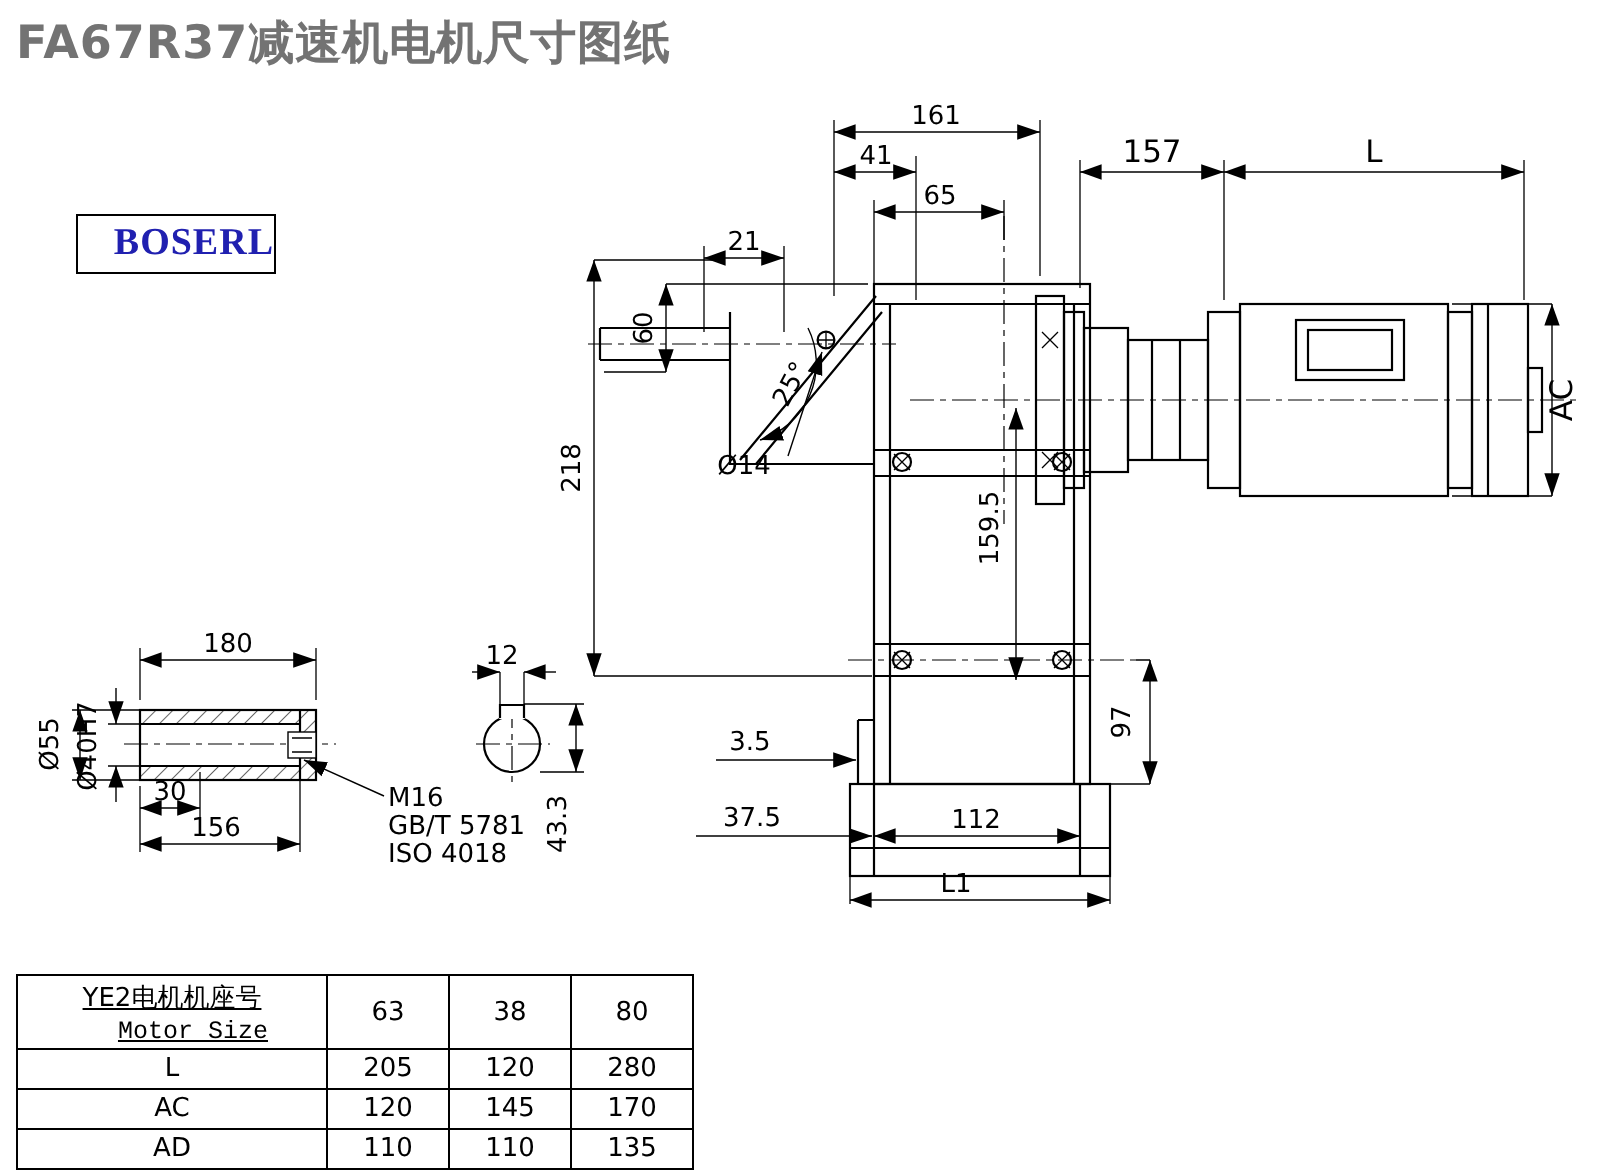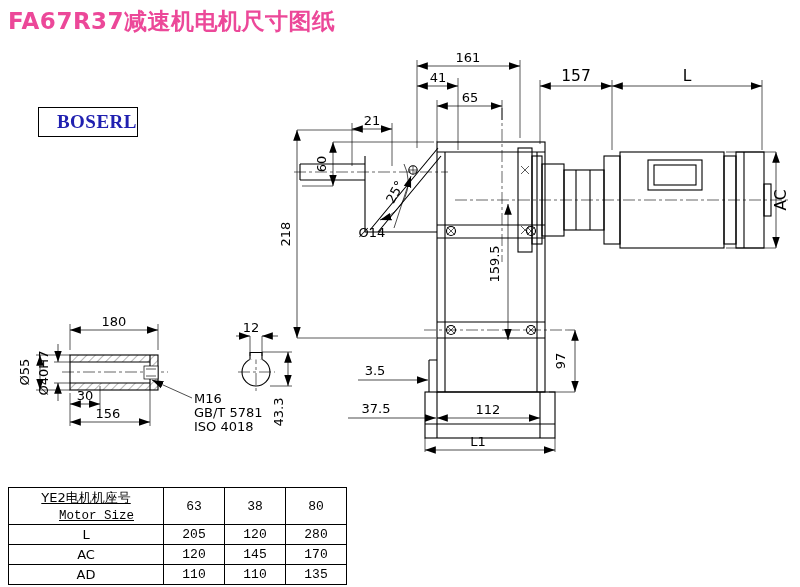--- a/index.html
+++ b/index.html
@@ -1,36 +1,36 @@
 <!DOCTYPE html>
 <html><head>
 <meta charset="utf-8">
 <style>
   html,body{margin:0;padding:0;background:#fff;}
   .canvas{position:relative;width:800px;height:587px;background:#fff;overflow:hidden;
           font-family:"DejaVu Sans",sans-serif;}
   .title{position:absolute;left:8px;top:6px;margin:0;font-size:23px;font-weight:bold;
-         color:#ec4899;font-family:"DejaVu Sans",sans-serif;letter-spacing:0.5px;}
+         color:#737373;font-family:"DejaVu Sans",sans-serif;letter-spacing:0.5px;}
   .logo{position:absolute;left:38px;top:107px;width:98px;height:28px;border:1px solid #000;
         display:flex;align-items:center;justify-content:flex-end;background:#fff;}
   .logo span{font-family:"Liberation Serif",serif;font-weight:bold;font-size:19px;
         color:#2020b0;letter-spacing:0.5px;}
   svg.draw{position:absolute;left:0;top:0;}
   svg .ln{stroke:#000;stroke-width:1.1;fill:none;}
   svg .thin{stroke:#000;stroke-width:0.65;fill:none;}
   svg .cl{stroke:#000;stroke-width:0.6;fill:none;stroke-dasharray:12 3 3 3;}
   svg .dim{stroke:#000;stroke-width:0.7;fill:none;}
   svg text{font-family:"DejaVu Sans",sans-serif;font-size:13px;fill:#000;text-anchor:middle;}
   svg text.lg{font-size:15.5px;}
   svg text.ts{text-anchor:start;}
   table.spec{position:absolute;left:8px;top:487px;border-collapse:collapse;font-size:13px;
         text-align:center;background:#fff;}
   table.spec th,table.spec td{border:1px solid #000;padding:0 4px;font-weight:normal;height:19px;}
   table.spec th.c0{width:146px;height:36px;text-decoration:underline;}
-  table.spec th.cv,table.spec td.cv{width:52px;font-family:Liberation Mono, monospace;}
+  table.spec th.cv,table.spec td.cv{width:52px;}
   .mono{font-family:"Liberation Mono",monospace;font-size:12.5px;margin-left:21px;}
 </style>
 </head>
 <body>
 
 <div class="canvas">
 
   <svg class="draw" width="800" height="482" viewBox="0 0 800 482">
     <defs>
       <marker id="ar-e" viewBox="0 0 10 10" refX="9.5" refY="5" markerWidth="12" markerHeight="12" orient="auto" markerUnits="userSpaceOnUse">

